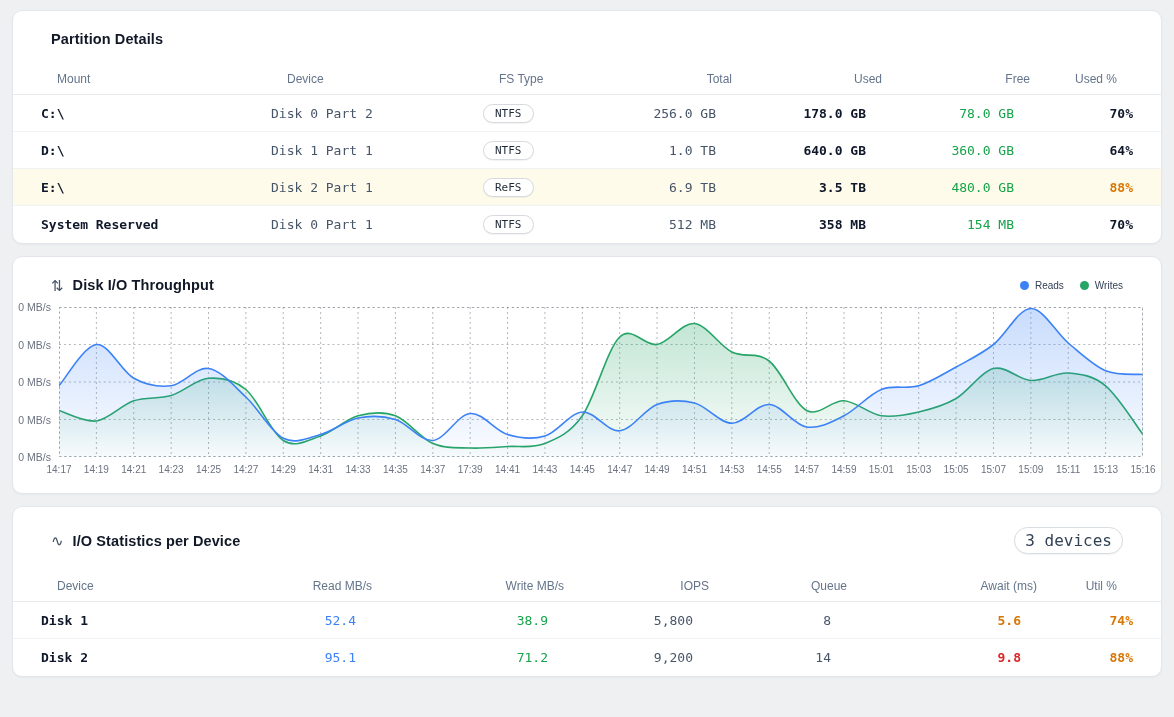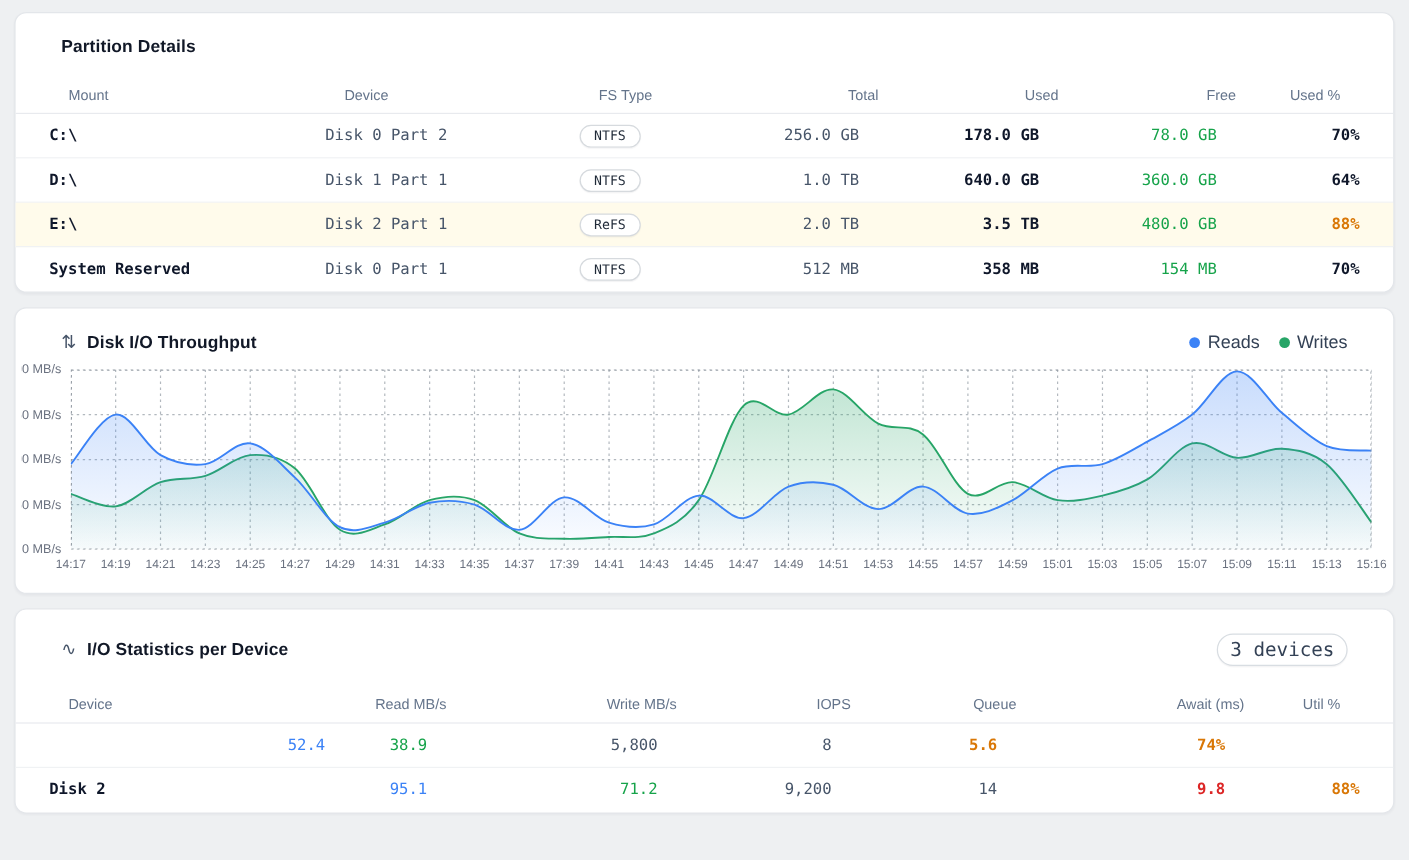--- a/index.html
+++ b/index.html
@@ -38,21 +38,21 @@
   .strong{font-weight:700;color:#0f172a}
   .dim{color:#475569}
   .hl{background:#fffbeb}
   .badge{
     display:inline-block;border:1px solid #d6dade;border-radius:999px;
     padding:2px 11px;font-size:11px;color:#1f2937;background:#fff;
     box-shadow:0 1px 1px rgba(16,24,40,.05);
   }
   
   .legend{margin-left:auto;display:flex;gap:16px;align-items:center}
-  .legend-item{display:flex;align-items:center;gap:6px;font-size:15px;color:#334155;cursor:pointer}
+  .legend-item{display:flex;align-items:center;gap:6px;font-size:10px;color:#334155;cursor:pointer}
   .dot{width:9px;height:9px;border-radius:50%;display:inline-block}
   
   .chart-wrap{display:flex;margin-top:14px;padding-right:18px}
   .y-axis{width:46px;position:relative;height:150px;flex:none}
   .ylab{position:absolute;right:8px;width:33px;height:13px;overflow:hidden}
   .ylab span{position:absolute;right:0;top:0;white-space:nowrap;font-size:10.5px;color:#6b7280}
   .plot{flex:1;height:150px}
   .grid{stroke:#99a1a9;stroke-width:1;stroke-dasharray:2 3;opacity:.75}
   .gridrect{fill:none;stroke:#8d959e;stroke-width:1;stroke-dasharray:2 3;opacity:.85}
   .x-axis{position:relative;height:15px;margin:7px 18px 14px 46px}
@@ -90,21 +90,21 @@
         <span class="cell"><span class="badge mono">NTFS</span></span>
         <span class="cell mono r dim">1.0 TB</span>
         <span class="cell mono r strong">640.0 GB</span>
         <span class="cell mono r" style="color: rgb(22, 163, 74);">360.0 GB</span>
         <span class="cell mono r strong">64%</span>
       </div>
       <div class="trow grid-part hl">
         <span class="cell mono strong">E:\</span>
         <span class="cell mono dim">Disk 2 Part 1</span>
         <span class="cell"><span class="badge mono">ReFS</span></span>
-        <span class="cell mono r dim">2.0 TB</span>
+        <span class="cell mono r dim">6.9 TB</span>
         <span class="cell mono r strong">3.5 TB</span>
         <span class="cell mono r" style="color: rgb(22, 163, 74);">480.0 GB</span>
         <span class="cell mono r strong" style="color: rgb(217, 119, 6);">88%</span>
       </div>
       <div class="trow grid-part">
         <span class="cell mono strong">System Reserved</span>
         <span class="cell mono dim">Disk 0 Part 1</span>
         <span class="cell"><span class="badge mono">NTFS</span></span>
         <span class="cell mono r dim">512 MB</span>
         <span class="cell mono r strong">358 MB</span>
@@ -246,20 +246,21 @@
       <span class="hcell">Device</span>
       <span class="hcell r">Read MB/s</span>
       <span class="hcell r">Write MB/s</span>
       <span class="hcell r">IOPS</span>
       <span class="hcell r">Queue</span>
       <span class="hcell r">Await (ms)</span>
       <span class="hcell r">Util %</span>
     </div>
   <div id="iostats-rows">
       <div class="trow grid-io">
+        <span class="cell mono strong">Disk 1</span>
         <span class="cell mono r" style="color: rgb(59, 130, 246);">52.4</span>
         <span class="cell mono r" style="color: rgb(22, 163, 74);">38.9</span>
         <span class="cell mono r dim">5,800</span>
         <span class="cell mono r dim">8</span>
         <span class="cell mono r strong" style="color: rgb(217, 119, 6);">5.6</span>
         <span class="cell mono r strong" style="color: rgb(217, 119, 6);">74%</span>
       </div>
       <div class="trow grid-io">
         <span class="cell mono strong">Disk 2</span>
         <span class="cell mono r" style="color: rgb(59, 130, 246);">95.1</span>

